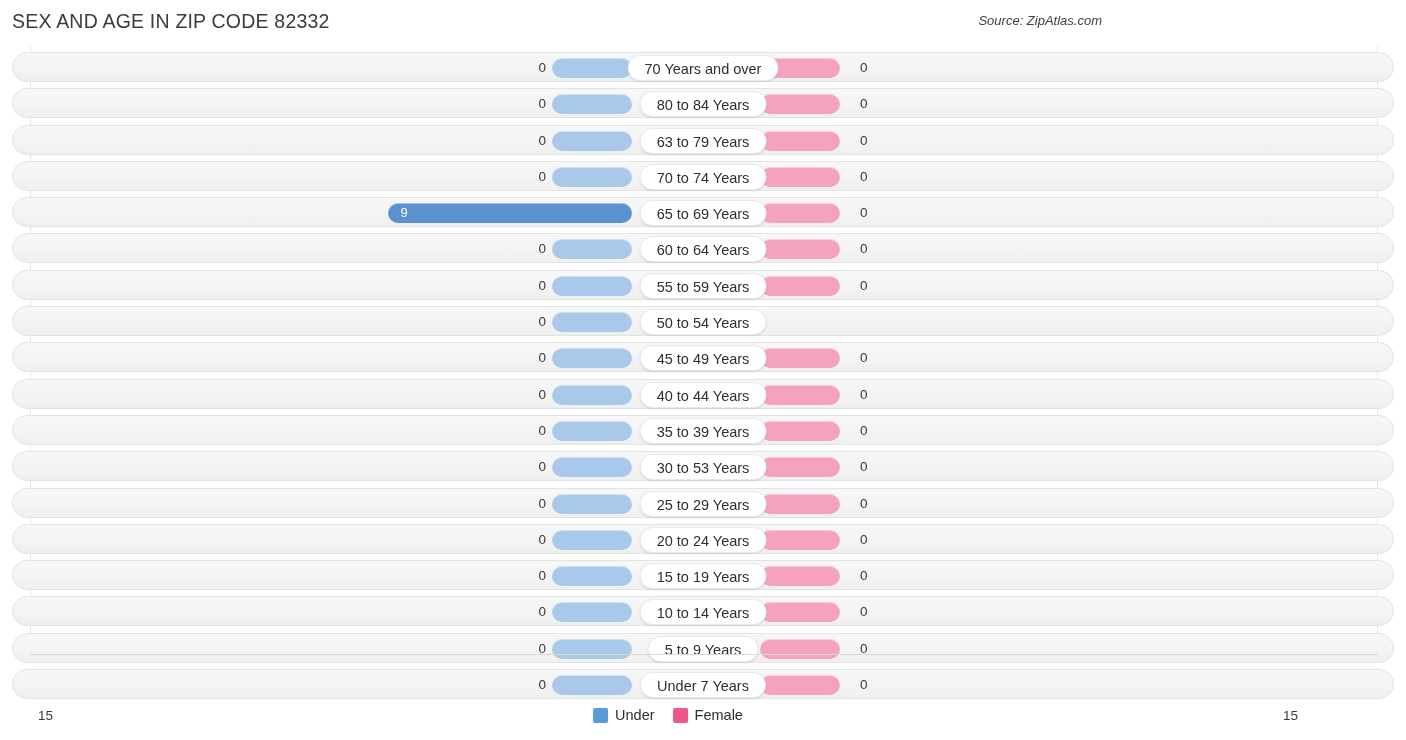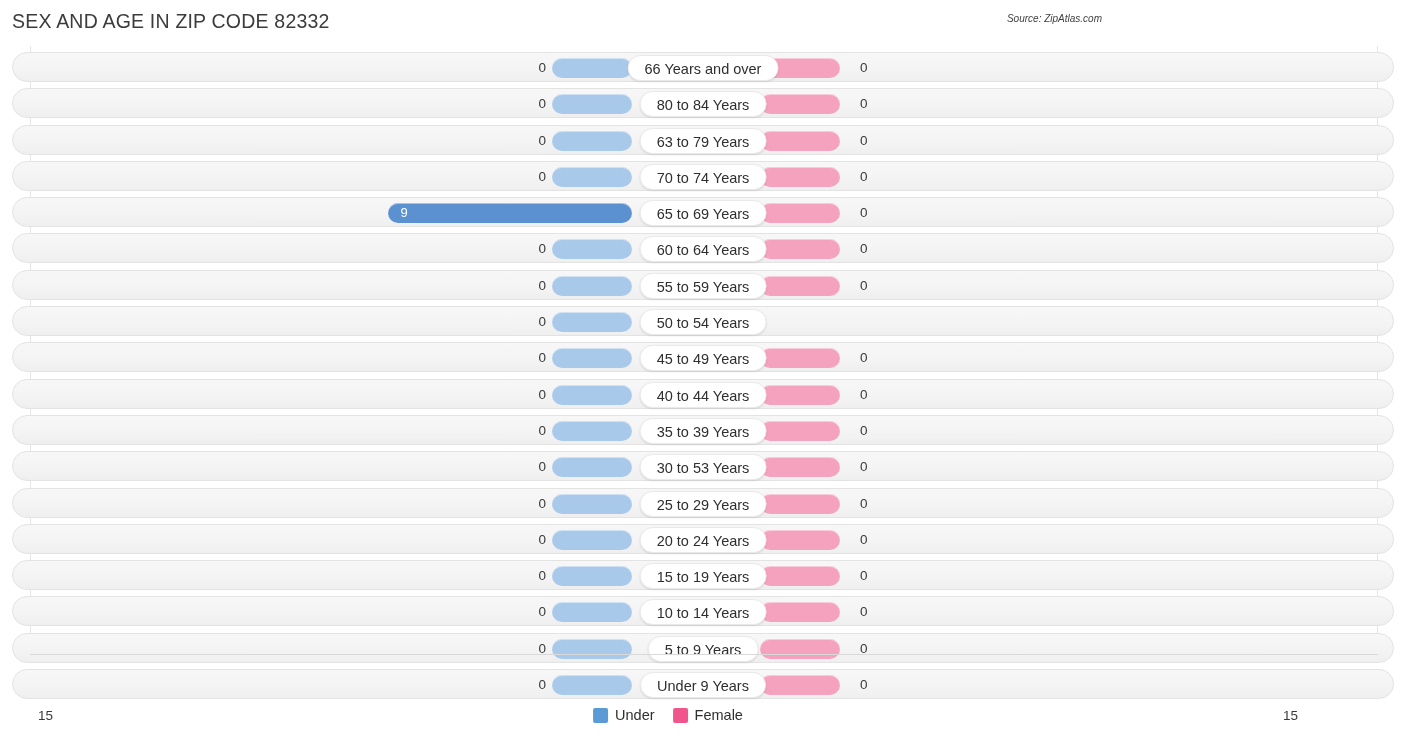--- a/index.html
+++ b/index.html
@@ -26,21 +26,21 @@
     position: absolute;
     left: 12px; top: 10px;
     font-size: 19.5px;
     color: #3c3c3c;
     letter-spacing: .2px;
     white-space: nowrap;
   }
   .source {
     position: absolute;
     right: 10px; top: 13px;
-    font-size: 10px;
+    font-size: 13px;
     font-style: italic;
     color: #404040;
     white-space: nowrap;
   }
 
   
   .plot {
     position: absolute;
     left: 0; top: 46px;
     width: 1406px; height: 656px;
@@ -192,21 +192,21 @@
   <div class="plot">
     <div class="gridline left"></div>
     <div class="gridline right"></div>
     <div class="rows" id="rows">
         <div class="row">
           <div class="row-track">
             <div class="bar bar-male" style="right: 761px; width: 80px;"></div>
             <div class="bar bar-female" style="left: 747px; width: 80px;"></div>
             <div class="out-val male">0</div>
             <div class="out-val female">0</div>
-            <div class="age-pill">66 Years and over</div>
+            <div class="age-pill">70 Years and over</div>
           </div>
         </div>
         <div class="row">
           <div class="row-track">
             <div class="bar bar-male" style="right: 761px; width: 80px;"></div>
             <div class="bar bar-female" style="left: 747px; width: 80px;"></div>
             <div class="out-val male">0</div>
             <div class="out-val female">0</div>
             <div class="age-pill">80 to 84 Years</div>
           </div>
@@ -344,21 +344,21 @@
             <div class="out-val female">0</div>
             <div class="age-pill">5 to 9 Years</div>
           </div>
         </div>
         <div class="row">
           <div class="row-track">
             <div class="bar bar-male" style="right: 761px; width: 80px;"></div>
             <div class="bar bar-female" style="left: 747px; width: 80px;"></div>
             <div class="out-val male">0</div>
             <div class="out-val female">0</div>
-            <div class="age-pill">Under 9 Years</div>
+            <div class="age-pill">Under 7 Years</div>
           </div>
         </div>
       </div>
     <div class="axis-baseline"></div>
   </div>
 
   <div class="footer">
     <div class="axis-end left">15</div>
     <div class="legend">
       <div class="legend-item">

